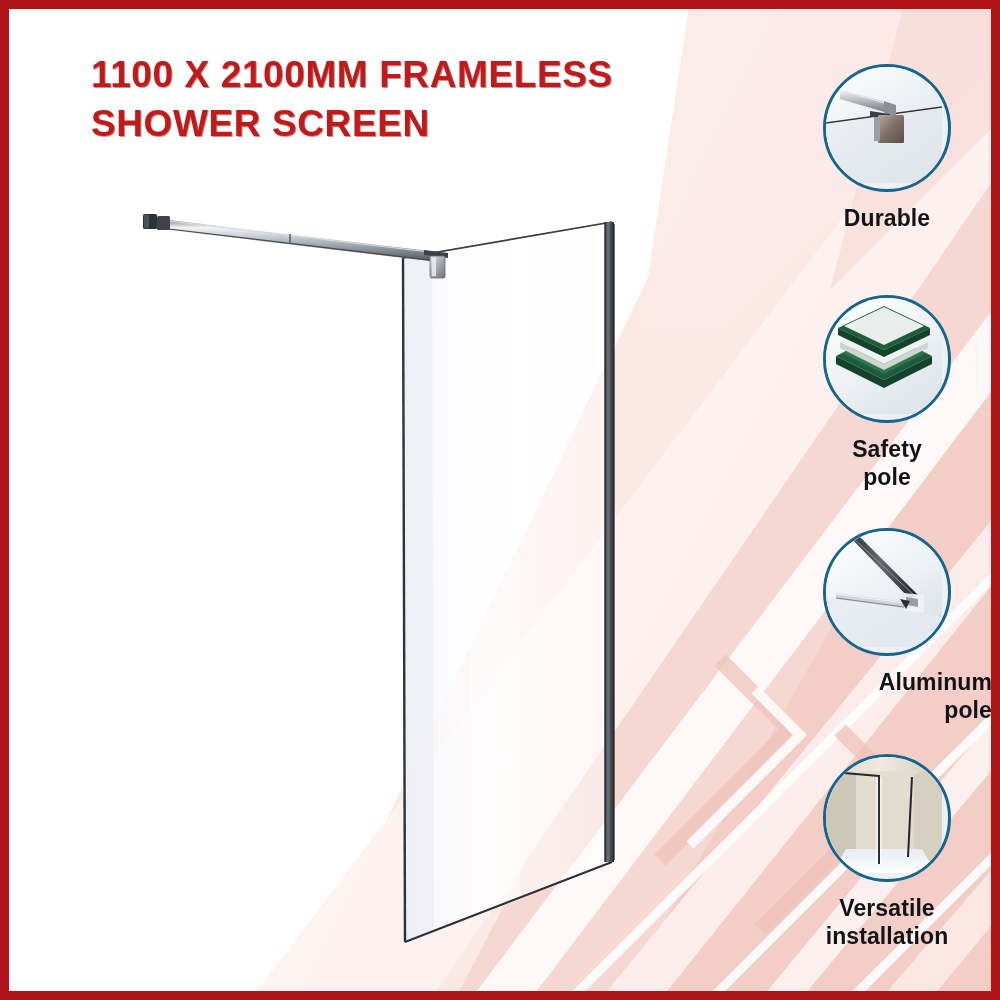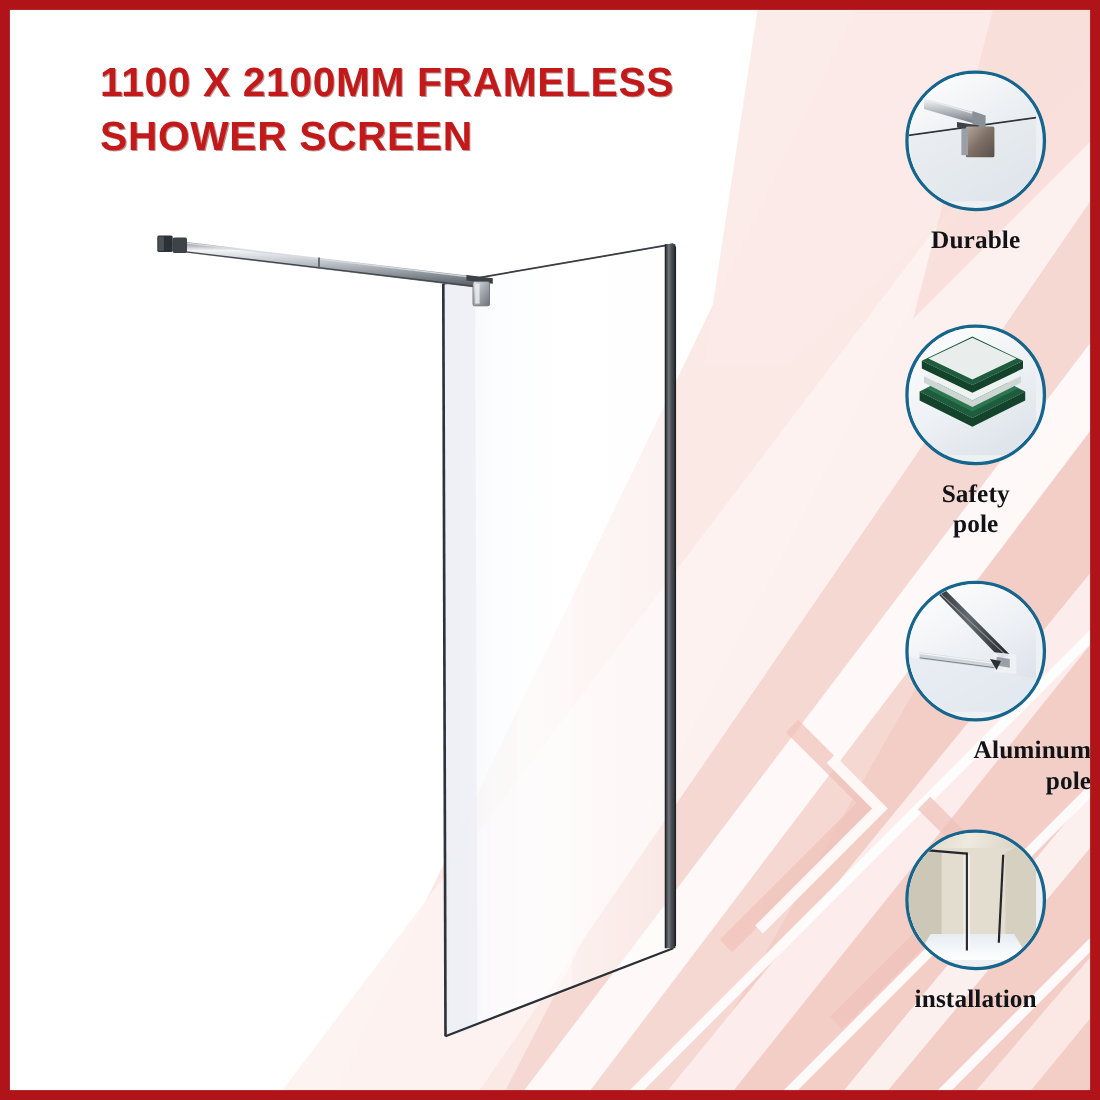--- a/index.html
+++ b/index.html
@@ -26,21 +26,21 @@
   #product svg{position:absolute;left:0;top:0;width:760px;height:1000px;}
 
   
   #features{position:absolute;left:782px;top:64px;width:210px;height:925px;z-index:30;}
   .feature{position:absolute;left:0;width:210px;text-align:center;}
   .f-circle{width:122px;height:122px;margin:0 auto;border-radius:50%;
             border:3px solid #15658D;overflow:hidden;position:relative;
             background:#eef1f4;}
   .f-circle svg{position:absolute;left:0;top:0;width:116px;height:116px;}
   .f-label{margin-top:12px;color:#111316;font-weight:bold;font-size:23px;
-           line-height:1.22;letter-spacing:.1px;font-family:Liberation Serif, serif;}
+           line-height:1.22;letter-spacing:.1px;}
 </style>
 </head>
 <body>
 
 <div id="page">
 
   <div id="bg">
     <svg viewBox="0 0 1000 1000" xmlns="http://www.w3.org/2000/svg">
       <defs>
         <linearGradient id="pinkFade" x1="0" y1="0" x2="1" y2="1">
@@ -294,20 +294,21 @@
 
           <polygon points="50,18 56,20 56,106 50,108" fill="#ffffff" opacity=".55"></polygon>
           <line x1="53" y1="18" x2="53" y2="107" stroke="#2b3034" stroke-width="2"></line>
 
           <line x1="18" y1="16" x2="53" y2="19" stroke="#23272b" stroke-width="2"></line>
 
           <line x1="86" y1="20" x2="82" y2="100" stroke="#23272b" stroke-width="2"></line>
         </svg>
       </div>
       <div class="f-label">
+        <div>Versatile</div>
         <div>installation</div>
       </div>
     </div>
 
   </div>
 
   <div id="frame"></div>
 
 </div>
 

